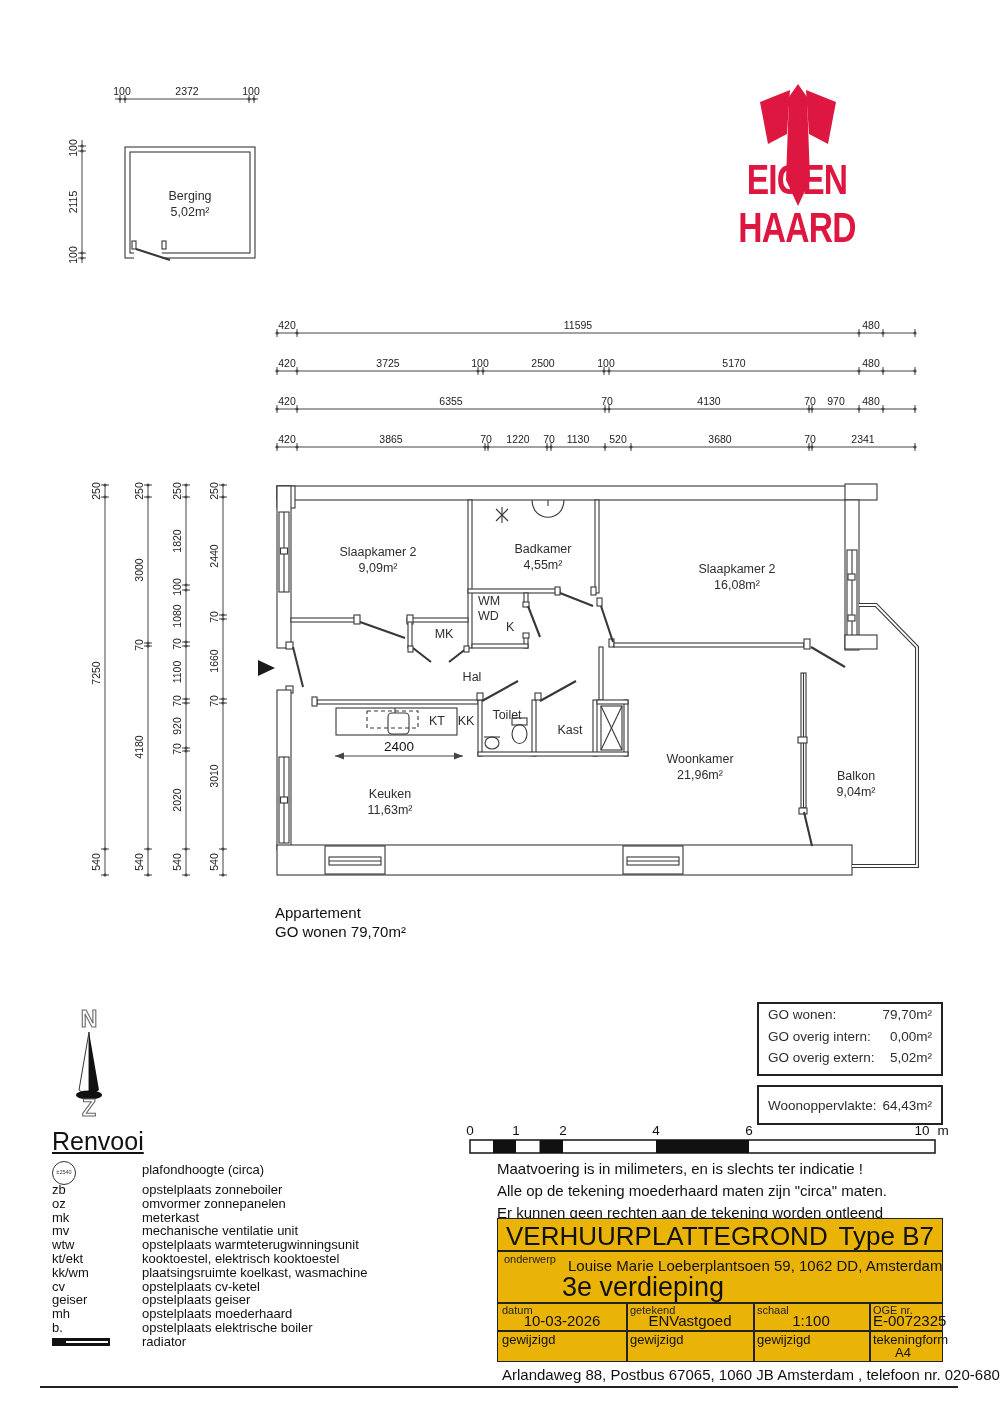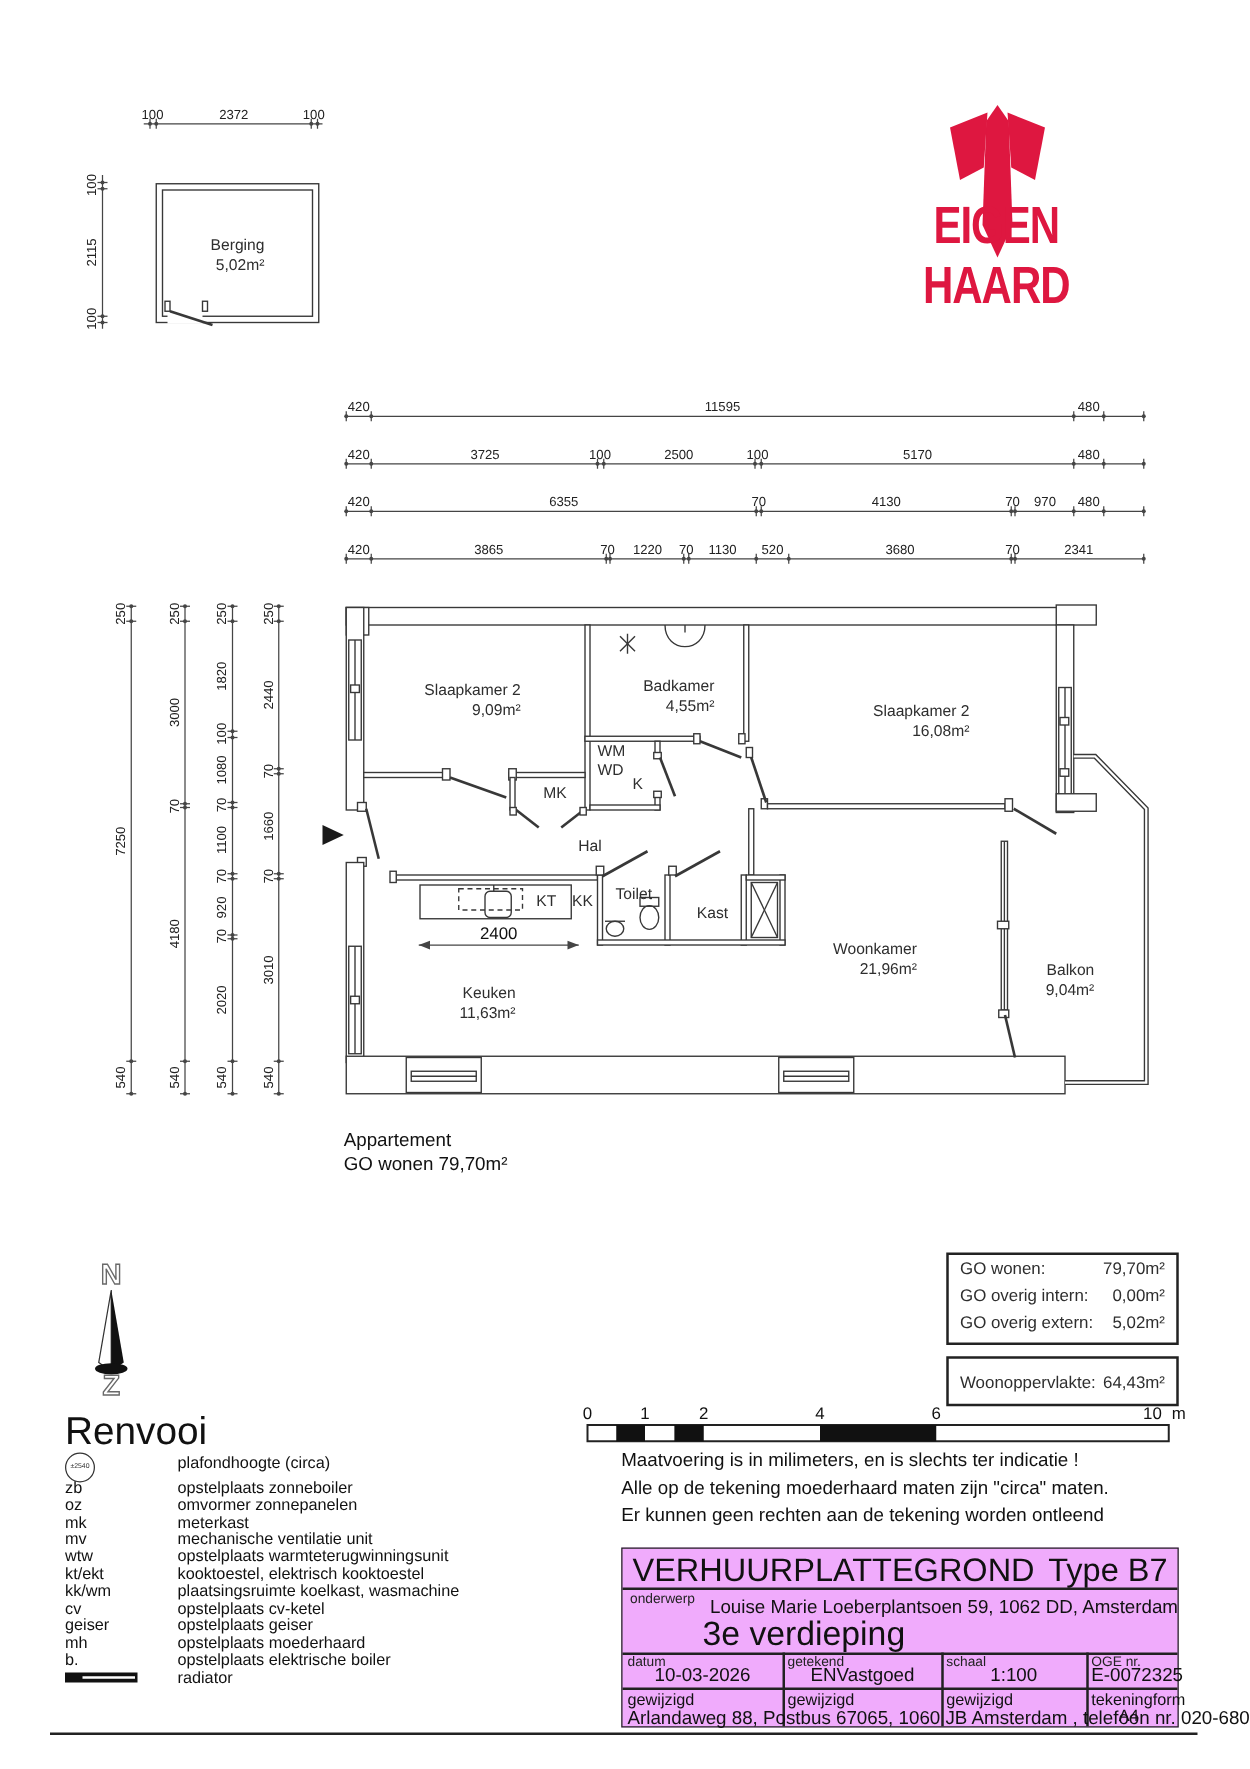--- a/index.html
+++ b/index.html
@@ -1,43 +1,43 @@
 <!DOCTYPE html>
 <html style="--brand: #DE1740;"><head>
 <meta charset="utf-8">
 <style>
   html,body{margin:0;padding:0;background:#fff;}
   .page{position:relative;width:1000px;height:1415px;background:#fff;overflow:hidden;
         font-family:"Liberation Sans",sans-serif;color:#2e2e2e;}
   .abs{position:absolute;}
-  .ctr{transform:translateX(-50%);text-align:right;white-space:nowrap;}
+  .ctr{transform:translateX(-50%);text-align:center;white-space:nowrap;}
   .roomlbl{font-size:12.5px;line-height:16px;color:#2e2e2e;}
   .smalllbl{font-size:12.5px;line-height:14px;color:#2e2e2e;}
   svg{display:block;}
   .wall{fill:#fff;stroke:#383838;stroke-width:1.1;}
   .thin{fill:none;stroke:#383838;stroke-width:1.1;}
   .leaf{fill:none;stroke:#383838;stroke-width:2.1;}
   .blk{fill:#1a1a1a;stroke:none;}
   .dl{stroke:#454545;stroke-width:1;}
   .dd{fill:#454545;}
   .dt{font:10.5px "Liberation Sans",sans-serif;fill:#222;}
   .dt2{font:13.5px "Liberation Sans",sans-serif;fill:#111;}
   .logo-text{font-size:42px;font-weight:700;letter-spacing:-1px;transform:scaleX(.8);
              transform-origin:center;text-align:center;color:var(--brand,#DE1740);}
   .go-box{border:2px solid #222;font-size:13.5px;background:#fff;}
   .go-row{overflow:hidden;line-height:21.5px;padding:0 9px;}
   .go-row .l{float:left;} .go-row .r{float:right;}
-  .legend-title{font-size:31px;color:#111;}
+  .legend-title{font-size:25px;color:#111;text-decoration:underline;}
   .lg-row{font-size:13px;line-height:13.8px;height:13.8px;white-space:nowrap;color:#111;}
   .lg-key{display:inline-block;width:90px;vertical-align:top;}
   .lg-circle{width:22px;height:22px;border:1.6px solid #333;border-radius:50%;
              font-size:5.5px;line-height:20px;text-align:center;color:#333;display:inline-block;}
   .lg-rad{display:inline-block;width:58px;height:8px;background:#111;position:relative;vertical-align:middle;}
   .lg-rad:after{content:"";position:absolute;left:14px;right:2px;top:3px;height:2px;background:#fff;}
-  .tb{border:1.6px solid #222;background:#f0abfc;margin-top:20px;}
+  .tb{border:1.6px solid #222;background:#eab308;}
   .tb .line{position:absolute;background:#222;}
   .tb-title{font-size:26px;color:#111;white-space:nowrap;}
   .tb-lbl{font-size:11px;color:#222;}
   .tb-val{font-size:15px;color:#111;white-space:nowrap;}
   .tb-big{font-size:27px;color:#111;white-space:nowrap;}
   .tb-rev{font-size:13px;color:#111;}
   .note{font-size:15px;line-height:22px;color:#111;white-space:nowrap;}
   .outline-letter{fill:#fff;stroke:#6a6a6a;stroke-width:1.1;font:bold 23px "Liberation Sans",sans-serif;}
 </style>
 </head>

